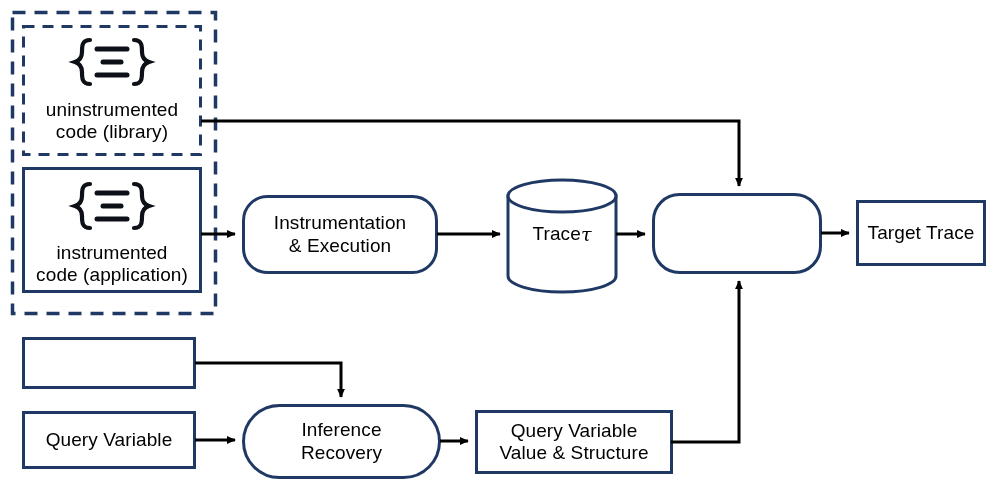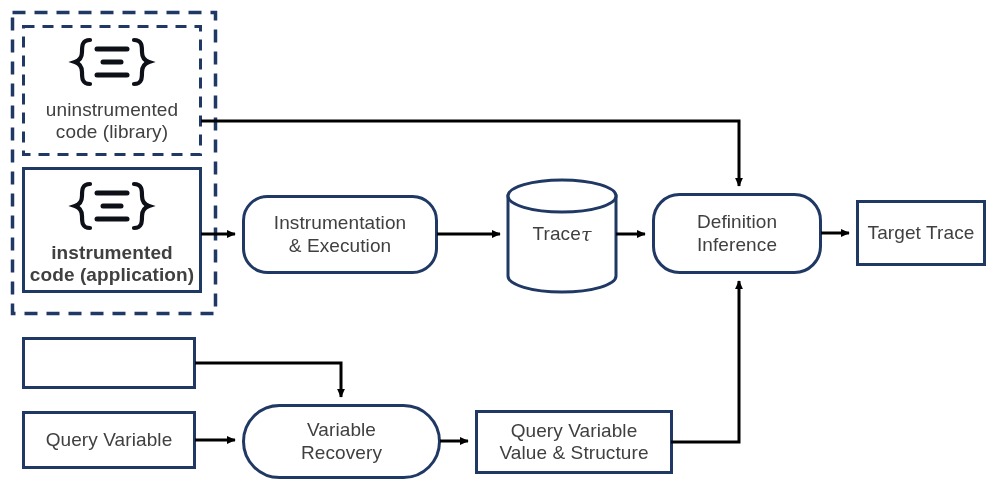--- a/index.html
+++ b/index.html
@@ -21,21 +21,21 @@
     top: 0;
     width: 997px;
     height: 498px;
   }
   .node-text {
     position: absolute;
     display: flex;
     align-items: center;
     justify-content: center;
     text-align: center;
-    color: #404040;
+    color: #000000;
     font-size: 19px;
     line-height: 1.18;
     white-space: pre-line;
     pointer-events: none;
     letter-spacing: 0.1px;
   }
   .tau {
     font-style: italic;
     font-family: "DejaVu Serif", serif;
     font-size: 19px;
@@ -109,37 +109,35 @@
       <path d="M134,184 C142,184 142,190 142,196 C142,202 146,205 149,206 C146,207 142,210 142,216 C142,222 142,228 134,228" fill="none" stroke="#0d1117" stroke-width="4.2" stroke-linecap="round"></path>
       <line x1="97" y1="193" x2="127" y2="193" stroke="#0d1117" stroke-width="5" stroke-linecap="round"></line>
       <line x1="103" y1="206" x2="121" y2="206" stroke="#0d1117" stroke-width="5" stroke-linecap="round"></line>
       <line x1="97" y1="219" x2="127" y2="219" stroke="#0d1117" stroke-width="5" stroke-linecap="round"></line>
     </g>
   </svg>
 
   <div class="node-text" style="left:12px; top:93px; width:200px; height:56px;">uninstrumented
 code (library)</div>
 
-  <div class="node-text" style="left:8px; top:236px; width:208px; height:56px;font-weight:bold;">instrumented
+  <div class="node-text" style="left:8px; top:236px; width:208px; height:56px;">instrumented
 code (application)</div>
 
   <div class="node-text" style="left:244px; top:197px; width:192px; height:75px;">Instrumentation
 &amp; Execution</div>
 
   <div class="node-text" style="left:508px; top:206px; width:108px; height:56px;">
     <span>Trace </span><span class="tau">τ</span>
   </div>
 
-  <div class="node-text" style="left:654px; top:195px; width:166px; height:77px;">Definition
-Inference</div>
 
   <div class="node-text" style="left:858px; top:202px; width:126px; height:62px;">Target Trace</div>
 
 
   <div class="node-text" style="left:24px; top:413px; width:170px; height:54px;">Query Variable</div>
 
-  <div class="node-text" style="left:244px; top:406px; width:195px; height:71px;">Variable
+  <div class="node-text" style="left:244px; top:406px; width:195px; height:71px;">Inference
 Recovery</div>
 
   <div class="node-text" style="left:477px; top:412px; width:194px; height:60px;">Query Variable
 Value &amp; Structure</div>
 
 </div>
 
 </body></html>

